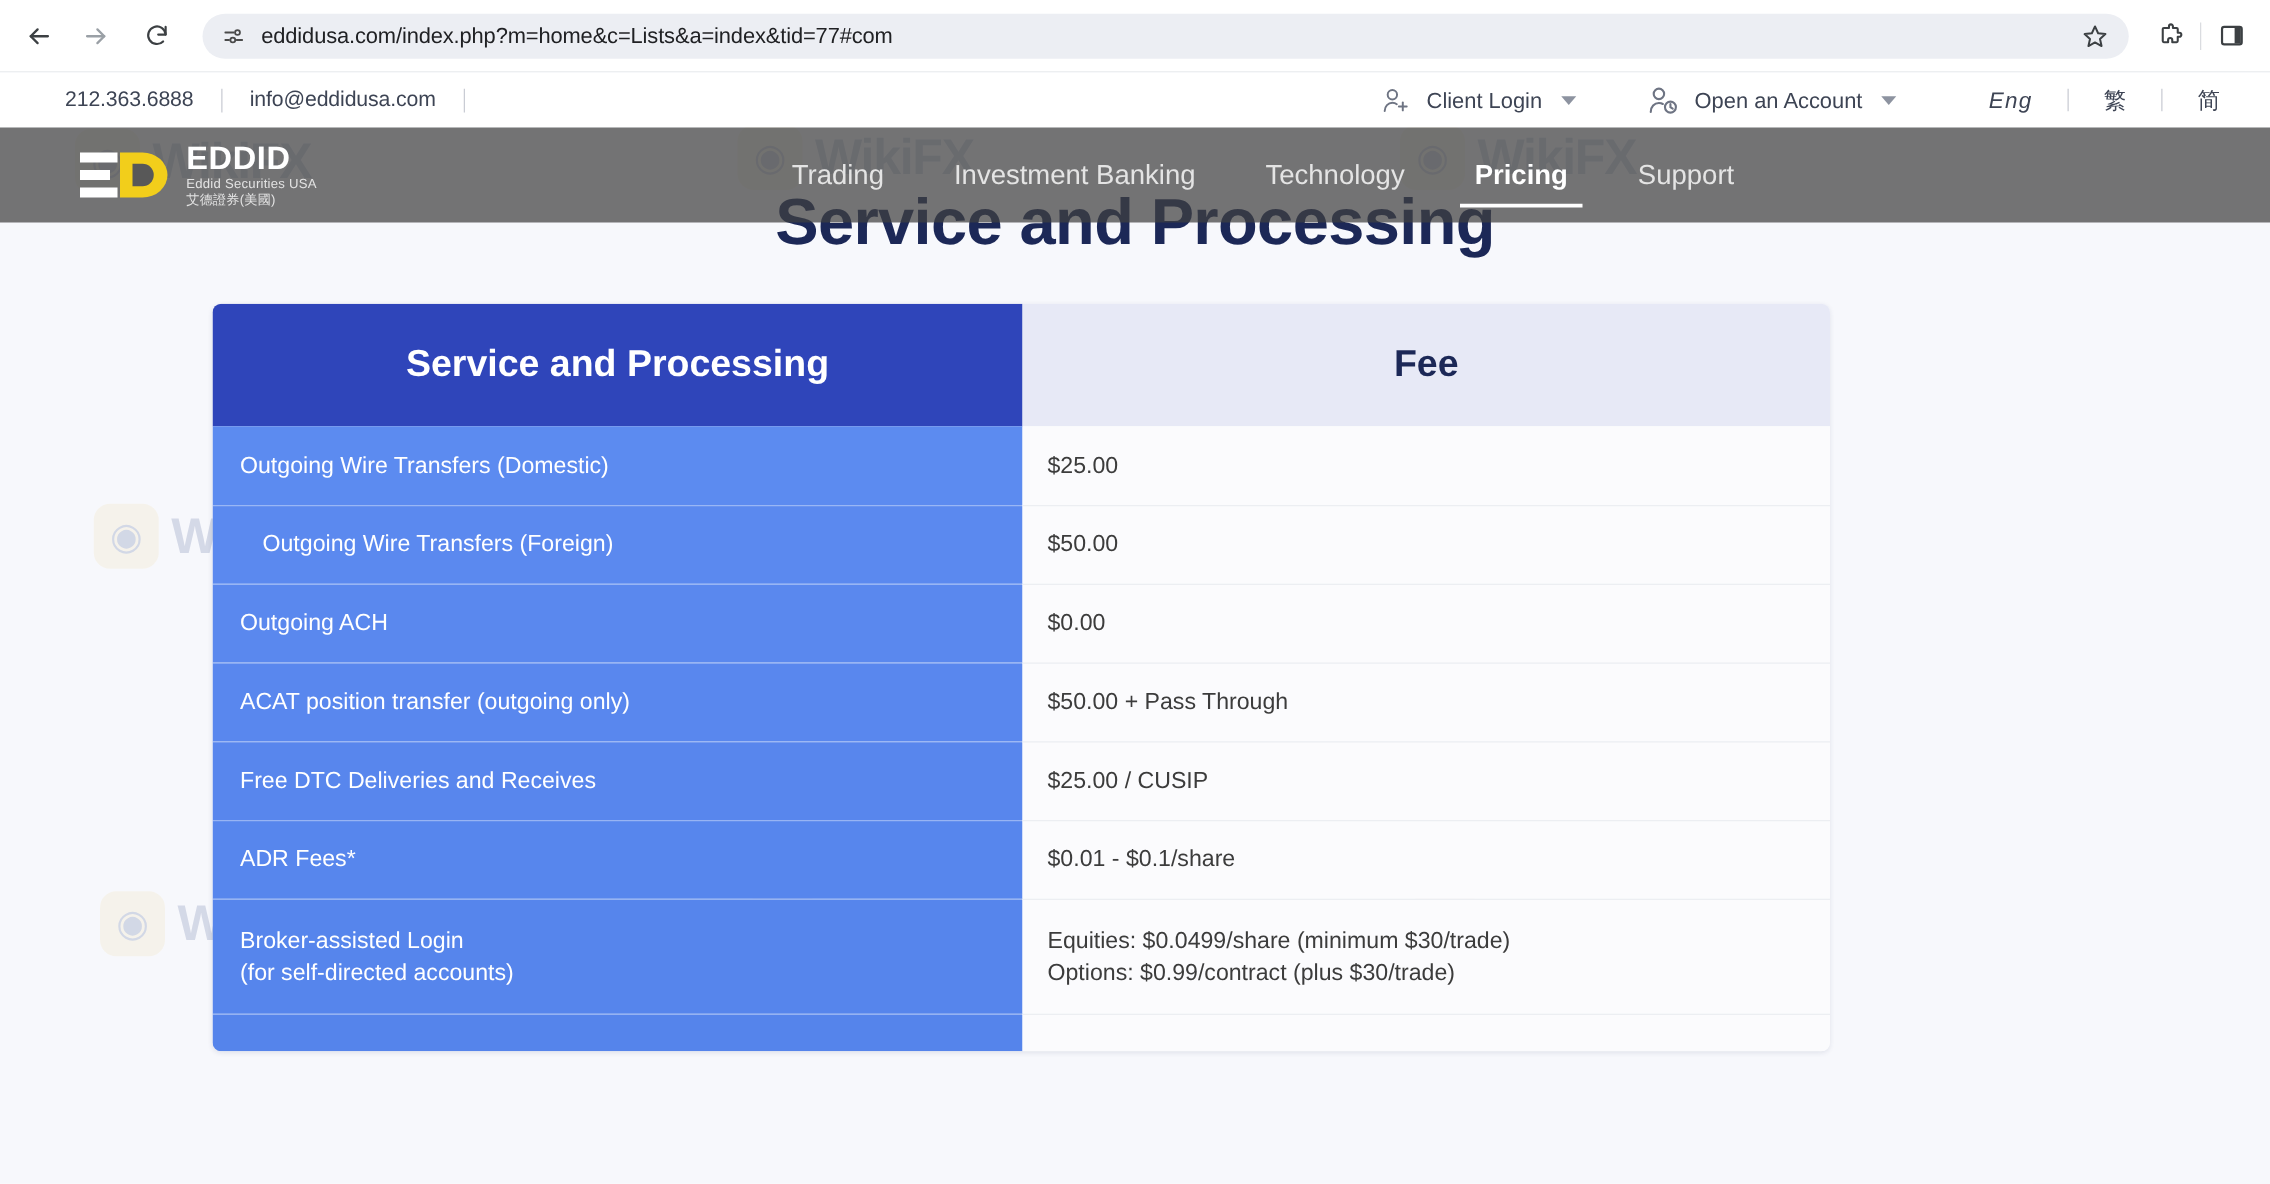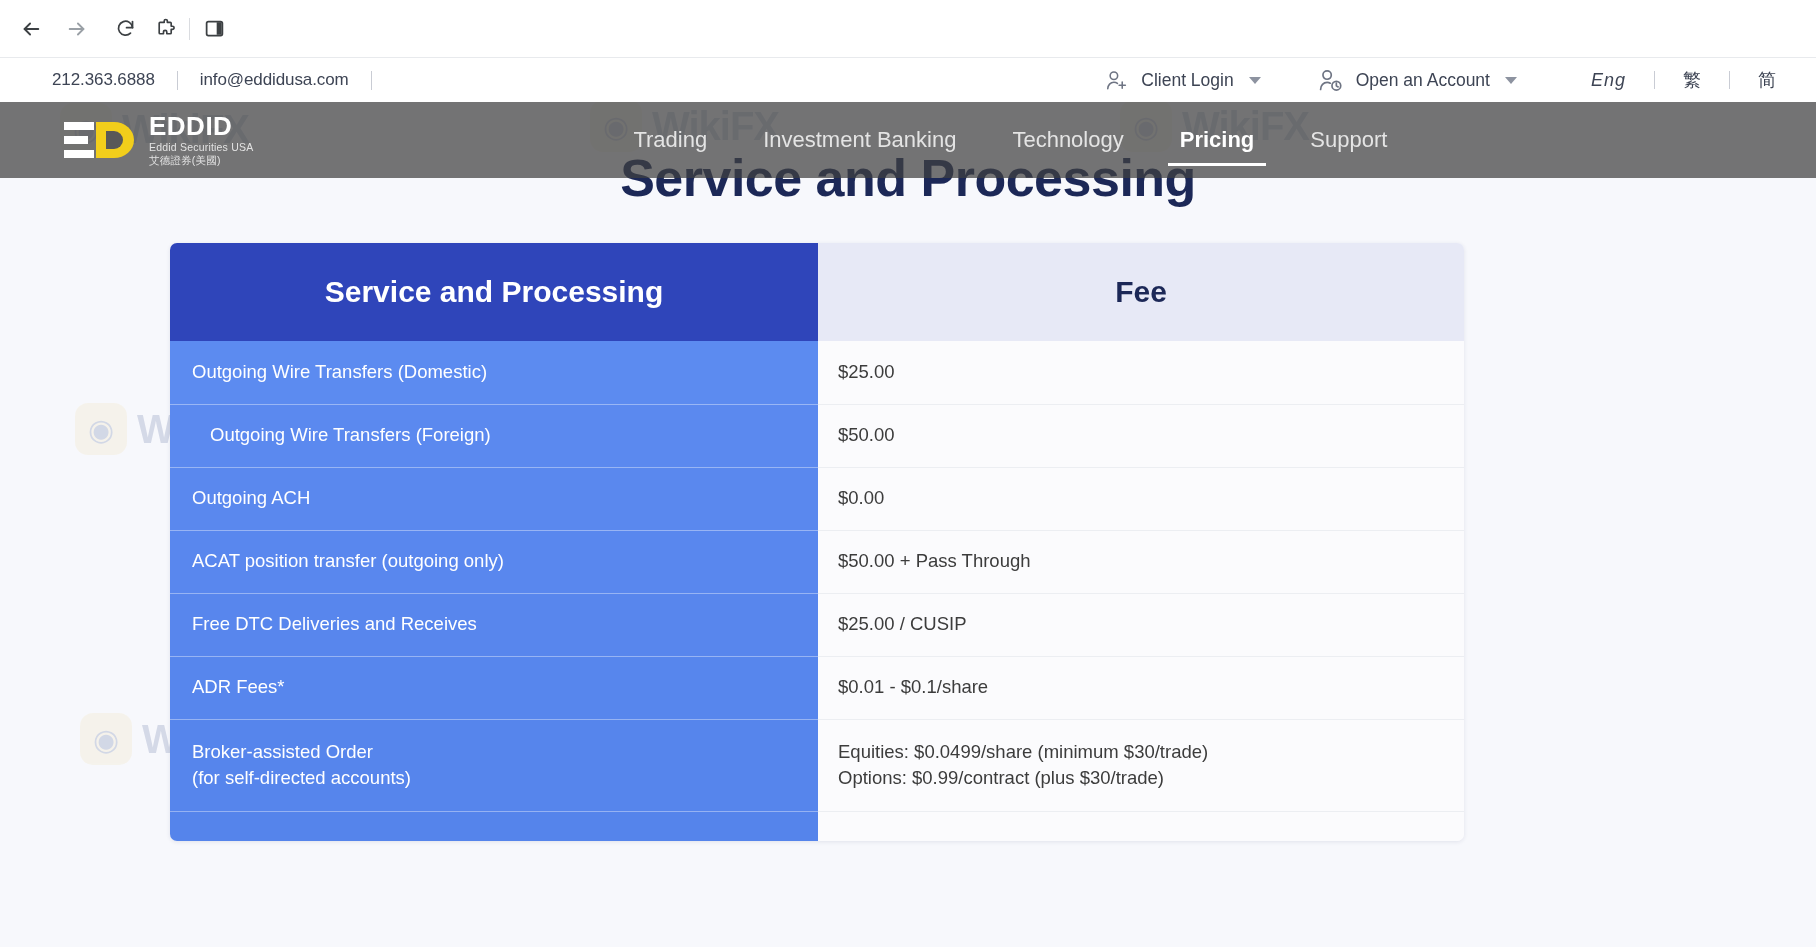--- a/index.html
+++ b/index.html
@@ -304,20 +304,37 @@
         <polyline points="13 6 19 12 13 18"></polyline>
     </svg>
   </div>
   <div class="nav-btn reload" title="Reload">
     <svg width="21" height="21" viewBox="0 0 24 24" fill="none" stroke="currentColor" stroke-width="2" stroke-linecap="round" stroke-linejoin="round">
       <path d="M20 11a8 8 0 1 0-2.3 6.3"></path>
         <polyline points="20 4 20 11 13.2 11"></polyline>
     </svg>
   </div>
 
+  <div class="omnibox">
+    <span class="site-ctl">
+      <svg width="18" height="18" viewBox="0 0 24 24" fill="none" stroke="currentColor" stroke-width="1.9" stroke-linecap="round">
+        <line x1="3" y1="8" x2="12" y2="8"></line>
+        <circle cx="16" cy="8" r="2.6"></circle>
+        <line x1="3" y1="16" x2="7" y2="16"></line>
+        <circle cx="11" cy="16" r="2.6"></circle>
+        <line x1="15" y1="16" x2="21" y2="16"></line>
+      </svg>
+    </span>
+    <span class="url">eddidusa.com/index.php?m=home&amp;c=Lists&amp;a=index&amp;tid=77#com</span>
+    <span class="star">
+      <svg width="20" height="20" viewBox="0 0 24 24" fill="none" stroke="currentColor" stroke-width="1.9" stroke-linejoin="round">
+        <polygon points="12 2.6 15 9.1 22 9.9 16.8 14.6 18.3 21.4 12 17.9 5.7 21.4 7.2 14.6 2 9.9 9 9.1"></polygon>
+      </svg>
+    </span>
+  </div>
 
   <div class="chrome-icon" title="Extensions">
     <svg width="21" height="21" viewBox="0 0 24 24" fill="none" stroke="currentColor" stroke-width="1.9" stroke-linejoin="round">
       <path d="M10.5 3.5a1.8 1.8 0 0 1 3.6 0V5h3.4a1 1 0 0 1 1 1v3.4h1.5a1.8 1.8 0 0 1 0 3.6H18.5V17a1 1 0 0 1-1 1h-4v-2a1.9 1.9 0 0 0-3.8 0v2H5.8a1 1 0 0 1-1-1V6a1 1 0 0 1 1-1h4.7z"></path>
     </svg>
   </div>
   <div class="chrome-sep"></div>
   <div class="chrome-icon" title="Side panel" style="margin-right:12px;">
     <svg width="21" height="21" viewBox="0 0 24 24" fill="none" stroke="currentColor" stroke-width="2">
       <rect x="3" y="4" width="18" height="16" rx="2"></rect>
@@ -471,21 +488,21 @@
           <tr>
             <td class="svc">Free DTC Deliveries and Receives</td>
             <td class="fee">$25.00 / CUSIP</td>
           </tr>
           <tr>
             <td class="svc">ADR Fees*</td>
             <td class="fee">$0.01 - $0.1/share</td>
           </tr>
           <tr class="tall">
             <td class="svc">
-              <span class="fee-line">Broker-assisted Order</span>
+              <span class="fee-line">Broker-assisted Login</span>
               <span class="fee-line">(for self-directed accounts)</span>
             </td>
             <td class="fee">
               <span class="fee-line">Equities: $0.0499/share (minimum $30/trade)</span>
               <span class="fee-line">Options: $0.99/contract (plus $30/trade)</span>
             </td>
           </tr>
           <tr class="stub">
             <td class="svc"></td>
             <td class="fee"></td>

